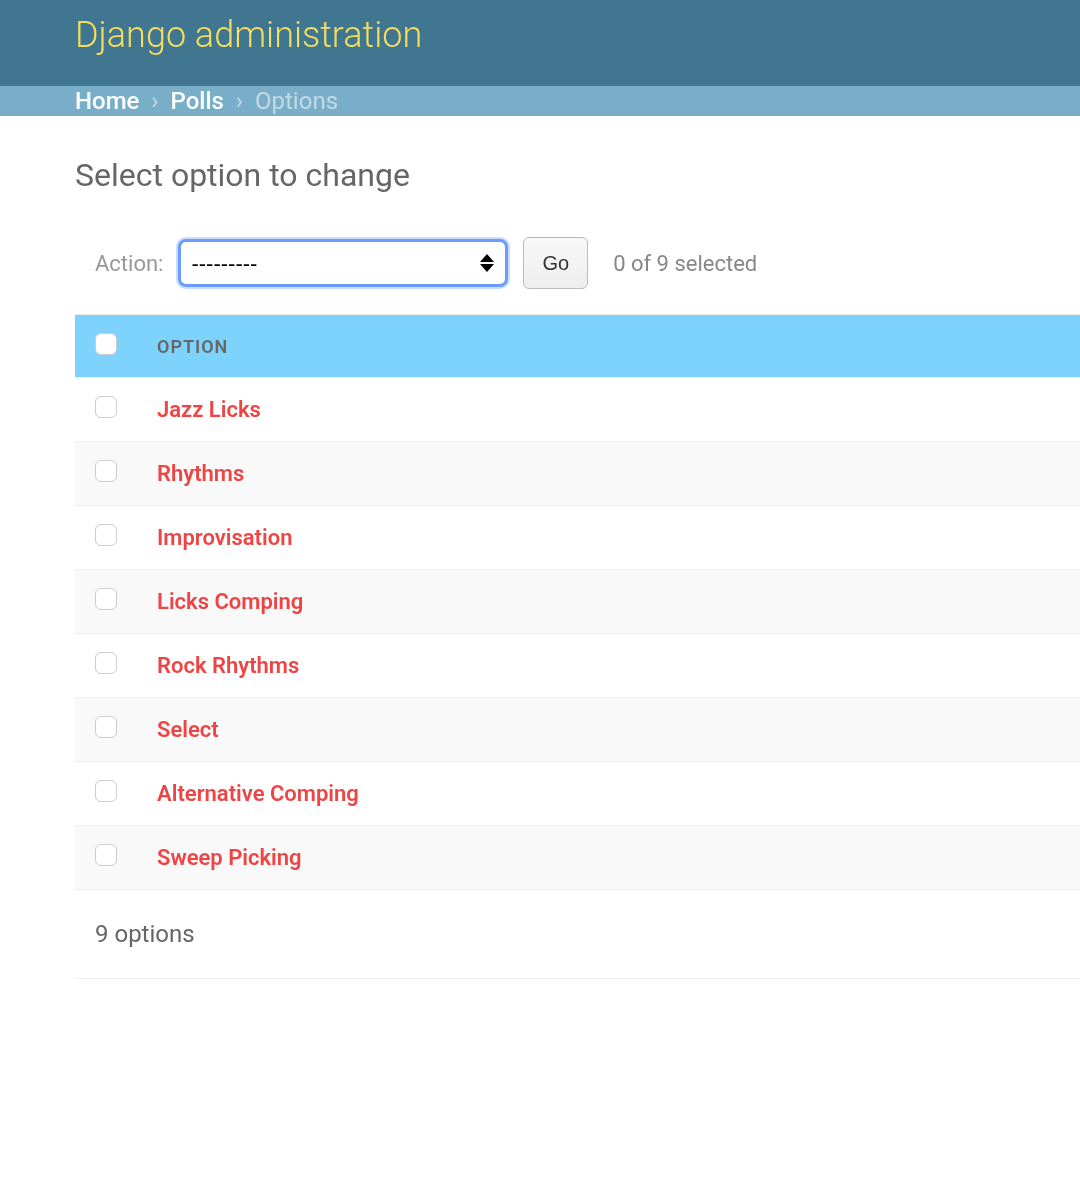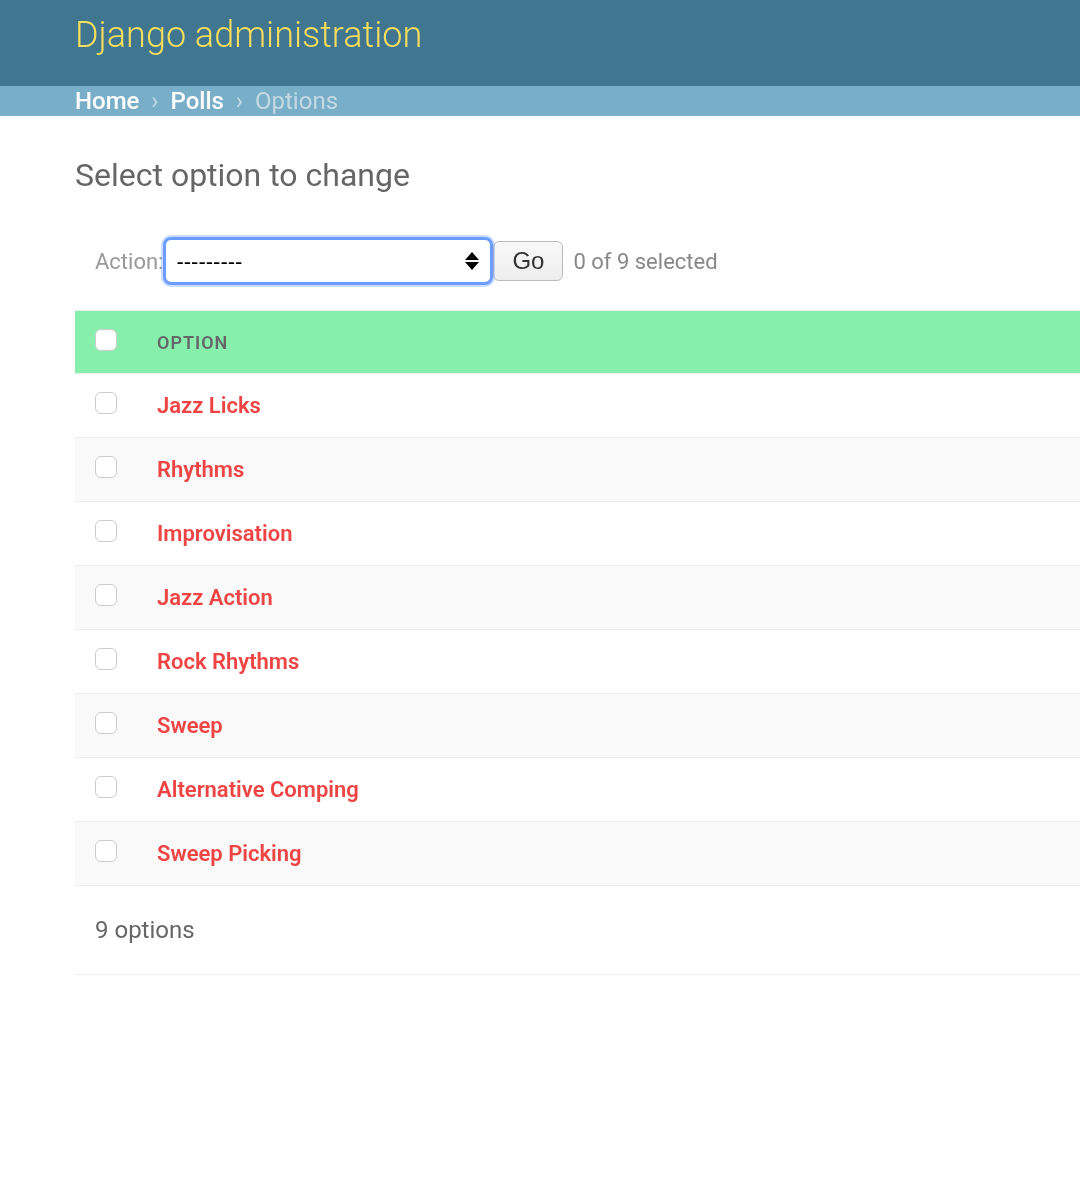--- a/index.html
+++ b/index.html
@@ -9,45 +9,45 @@
     .header h1 { color: #f5dd5d; font-size: 36px; font-weight: 300; }
     
     .breadcrumbs { background: #79aec8; padding: 1px 75px; font-size: 24px; color: #c4d9e4; font-weight: 400; }
     .breadcrumbs a { color: #fff; text-decoration: none; font-weight: 500; }
     .breadcrumbs .sep { margin: 0 6px; color: #c4d9e4; }
     .breadcrumbs .current { color: #c4d9e4; }
     
     .content { padding: 40px 0 0 75px; }
     .content h1 { color: #666; font-size: 32px; font-weight: 400; margin-bottom: 43px; }
     
-    .action-bar { display: flex; align-items: center; gap: 0; padding-left: 20px; margin-bottom: 25px; }
+    .action-bar { display: flex; align-items: center; gap: 15px; padding-left: 20px; margin-bottom: 25px; }
     .action-label { color: #999; font-size: 22px; }
     .action-select {
       width: 330px; height: 48px; font-size: 22px; padding: 4px 10px;
       border: 3px solid #6b9cff; border-radius: 8px; background: #fff;
       box-shadow: 0 0 0 2px rgba(107,156,255,0.35);
       appearance: none; -webkit-appearance: none; -moz-appearance: none; position: relative;
     }
     .select-wrap { position: relative; display: inline-block; }
     .select-wrap::after {
       content: ""; position: absolute; right: 14px; top: 50%; transform: translateY(-50%);
       width: 0; height: 0; pointer-events: none;
     }
     .select-arrows { position: absolute; right: 14px; top: 50%; transform: translateY(-50%); pointer-events: none; display:flex; flex-direction:column; gap:2px;}
     .select-arrows .up { width:0; height:0; border-left:7px solid transparent; border-right:7px solid transparent; border-bottom:8px solid #000; }
     .select-arrows .down { width:0; height:0; border-left:7px solid transparent; border-right:7px solid transparent; border-top:8px solid #000; }
     
     .go-btn {
-      height: 40px; padding: 0 18px; font-size: 24px; color: #333;
+      height: 52px; padding: 0 18px; font-size: 20px; color: #333;
       background: linear-gradient(#f8f8f8, #eee); border: 1px solid #bbb; border-radius: 6px; cursor: pointer;
     }
     .selected-count { color: #888; font-size: 22px; margin-left: 10px; }
     
     .table { width: 100%; border-collapse: collapse; }
-    .table thead th { background: #86efac; border-top: 1px solid #eee; border-bottom: 1px solid #eee; padding: 18px 20px; font-size: 18px; font-weight: 600; color: #666; letter-spacing: 1px; text-align: left; }
+    .table thead th { background: #7dd3fc; border-top: 1px solid #eee; border-bottom: 1px solid #eee; padding: 18px 20px; font-size: 18px; font-weight: 600; color: #666; letter-spacing: 1px; text-align: left; }
     .table thead th.cb { width: 60px; }
     .table tbody td { padding: 18px 20px; border-bottom: 1px solid #eee; font-size: 22px; }
     .table tbody tr:nth-child(even) td { background: #f9f9f9; }
     .table tbody td.cb { width: 60px; }
     .table tbody td a { color: #ef4444; font-weight: 600; text-decoration: none; }
     
     input[type="checkbox"] { width: 22px; height: 22px; border: 1px solid #ccc; border-radius: 6px; cursor: pointer; appearance: none; background: #fff; }
     
     .paginator { padding: 30px 20px; font-size: 24px; color: #666; border-bottom: 1px solid #eee; }
   </style>
@@ -101,29 +101,29 @@
         <tr>
           <td class="cb"><input type="checkbox" style=""></td>
           <td><a href="#">Rhythms</a></td>
         </tr>
         <tr>
           <td class="cb"><input type="checkbox" style=""></td>
           <td><a href="#">Improvisation</a></td>
         </tr>
         <tr>
           <td class="cb"><input type="checkbox" style=""></td>
-          <td><a href="#">Jazz Action</a></td>
+          <td><a href="#">Licks Comping</a></td>
         </tr>
         <tr>
           <td class="cb"><input type="checkbox" style=""></td>
           <td><a href="#">Rock Rhythms</a></td>
         </tr>
         <tr>
           <td class="cb"><input type="checkbox" style=""></td>
-          <td><a href="#">Sweep</a></td>
+          <td><a href="#">Select</a></td>
         </tr>
         <tr>
           <td class="cb"><input type="checkbox" style=""></td>
           <td><a href="#">Alternative Comping</a></td>
         </tr>
         <tr>
           <td class="cb"><input type="checkbox" style=""></td>
           <td><a href="#">Sweep Picking</a></td>
         </tr>
       </tbody>

